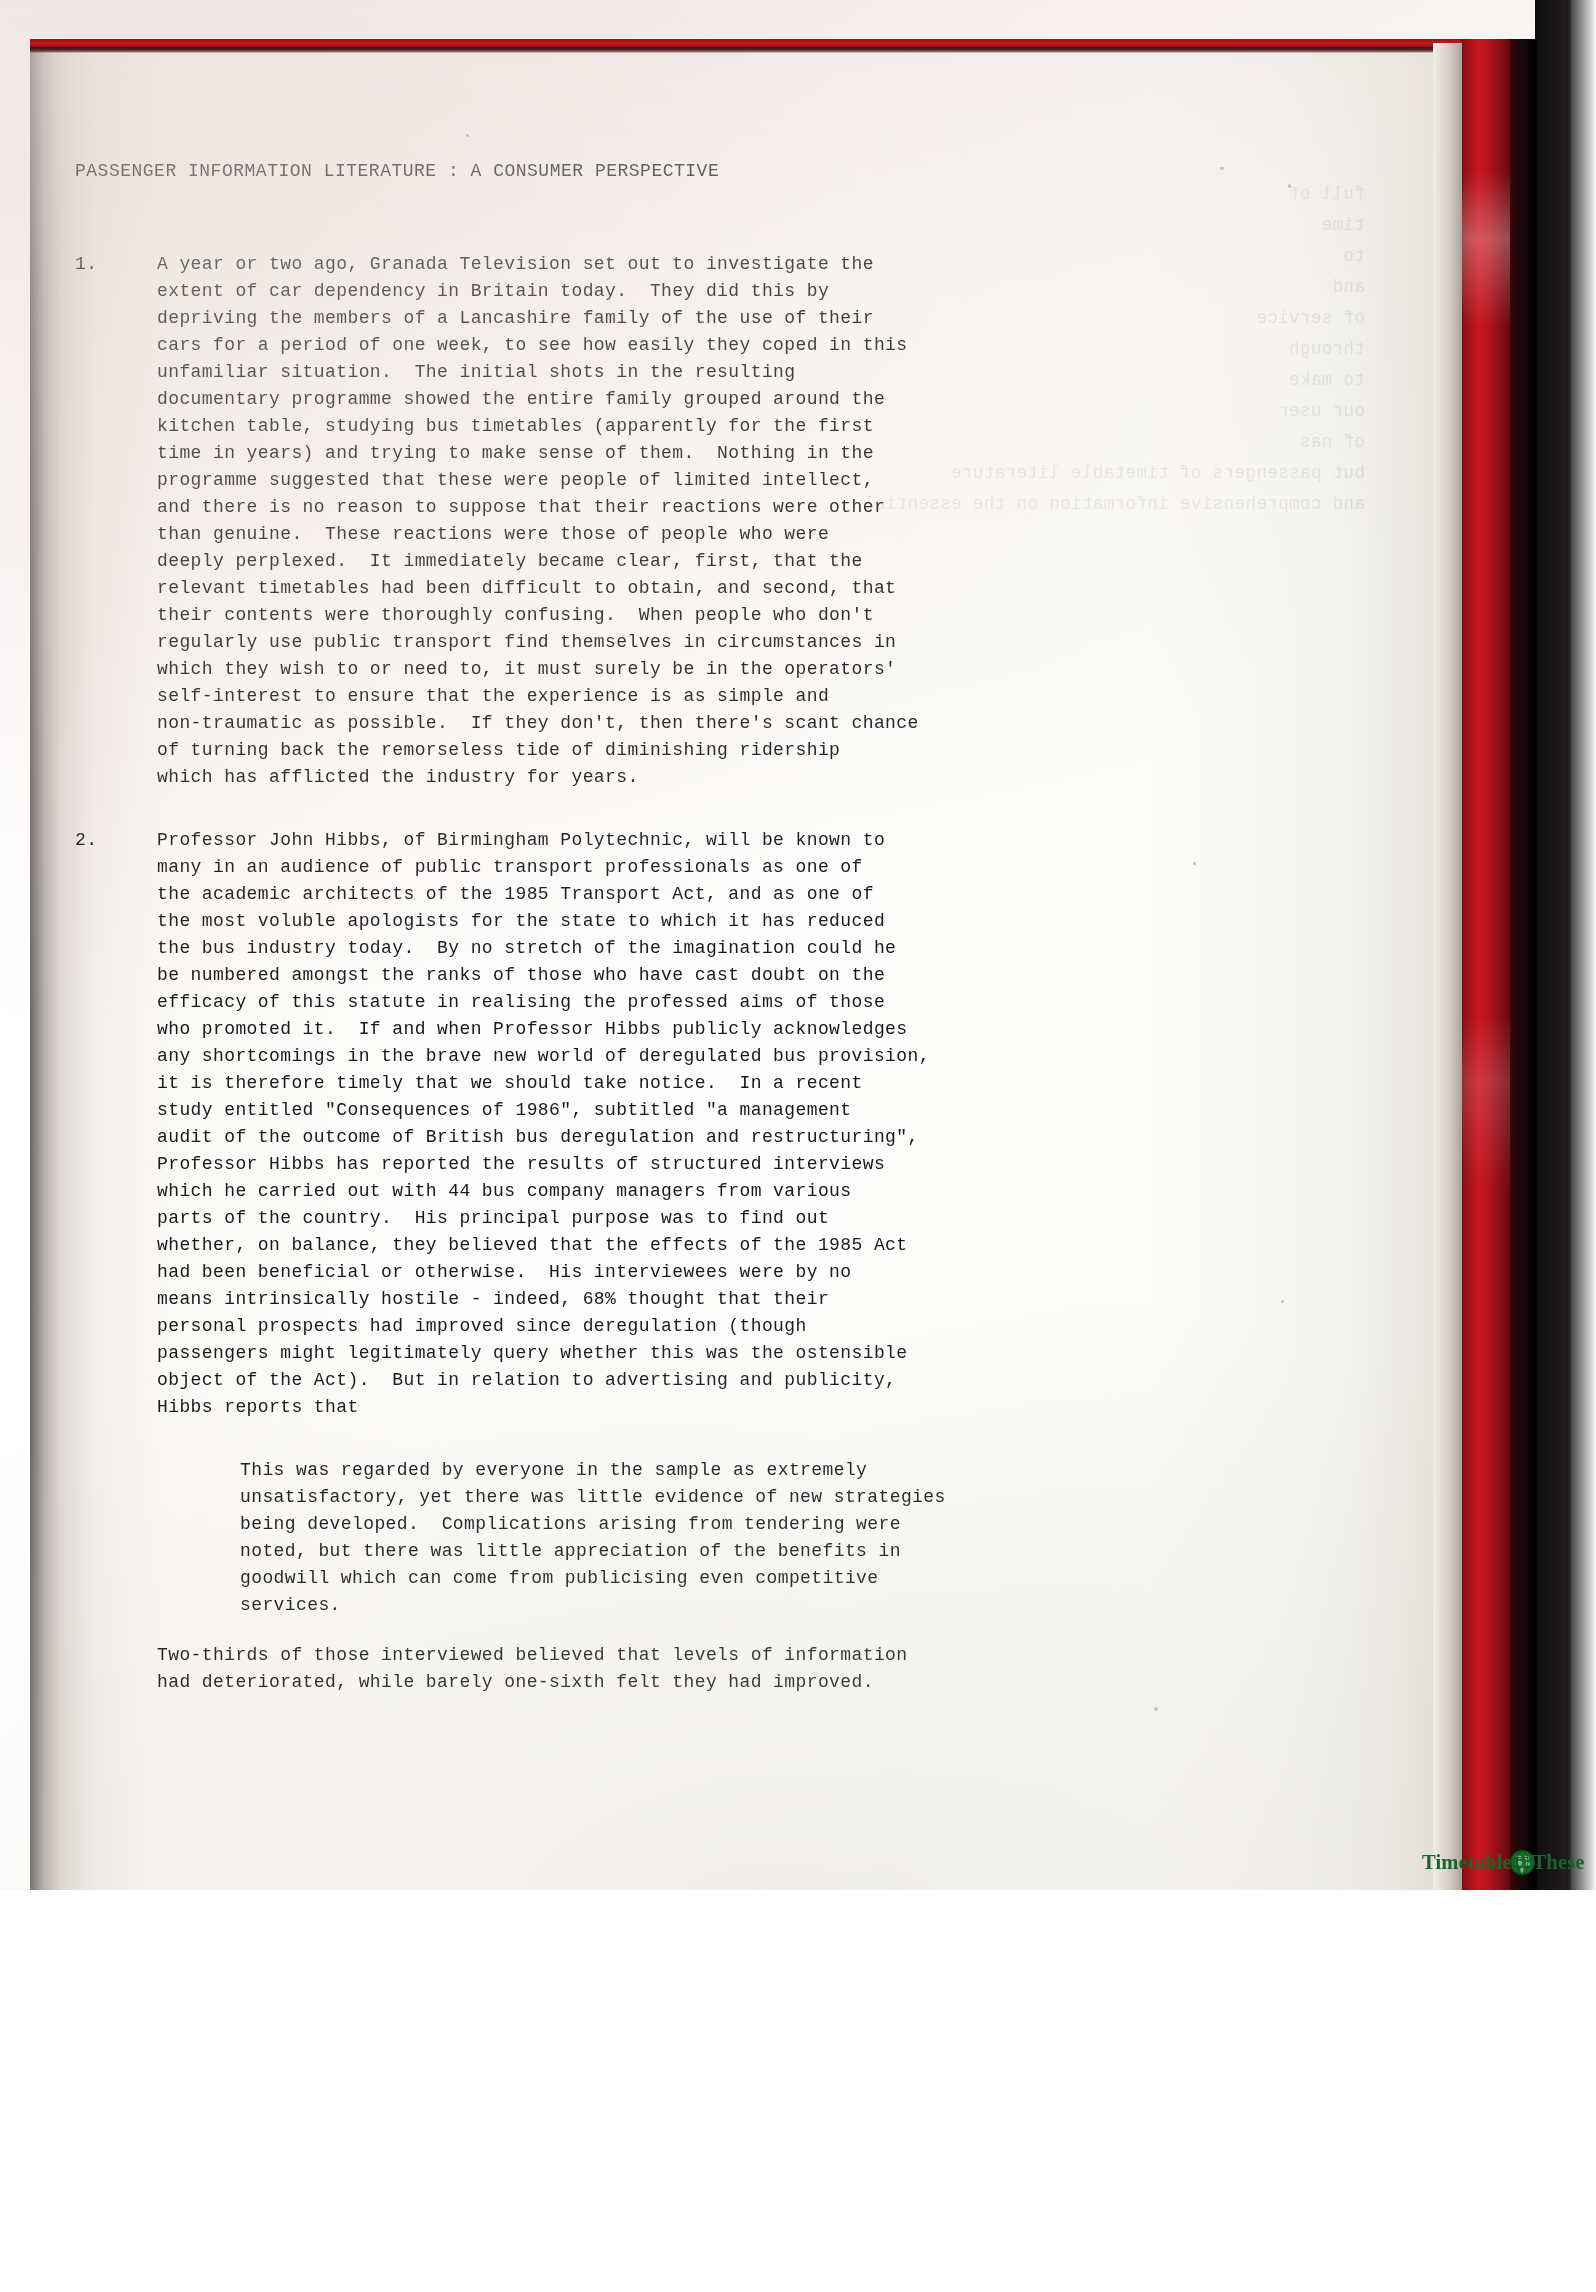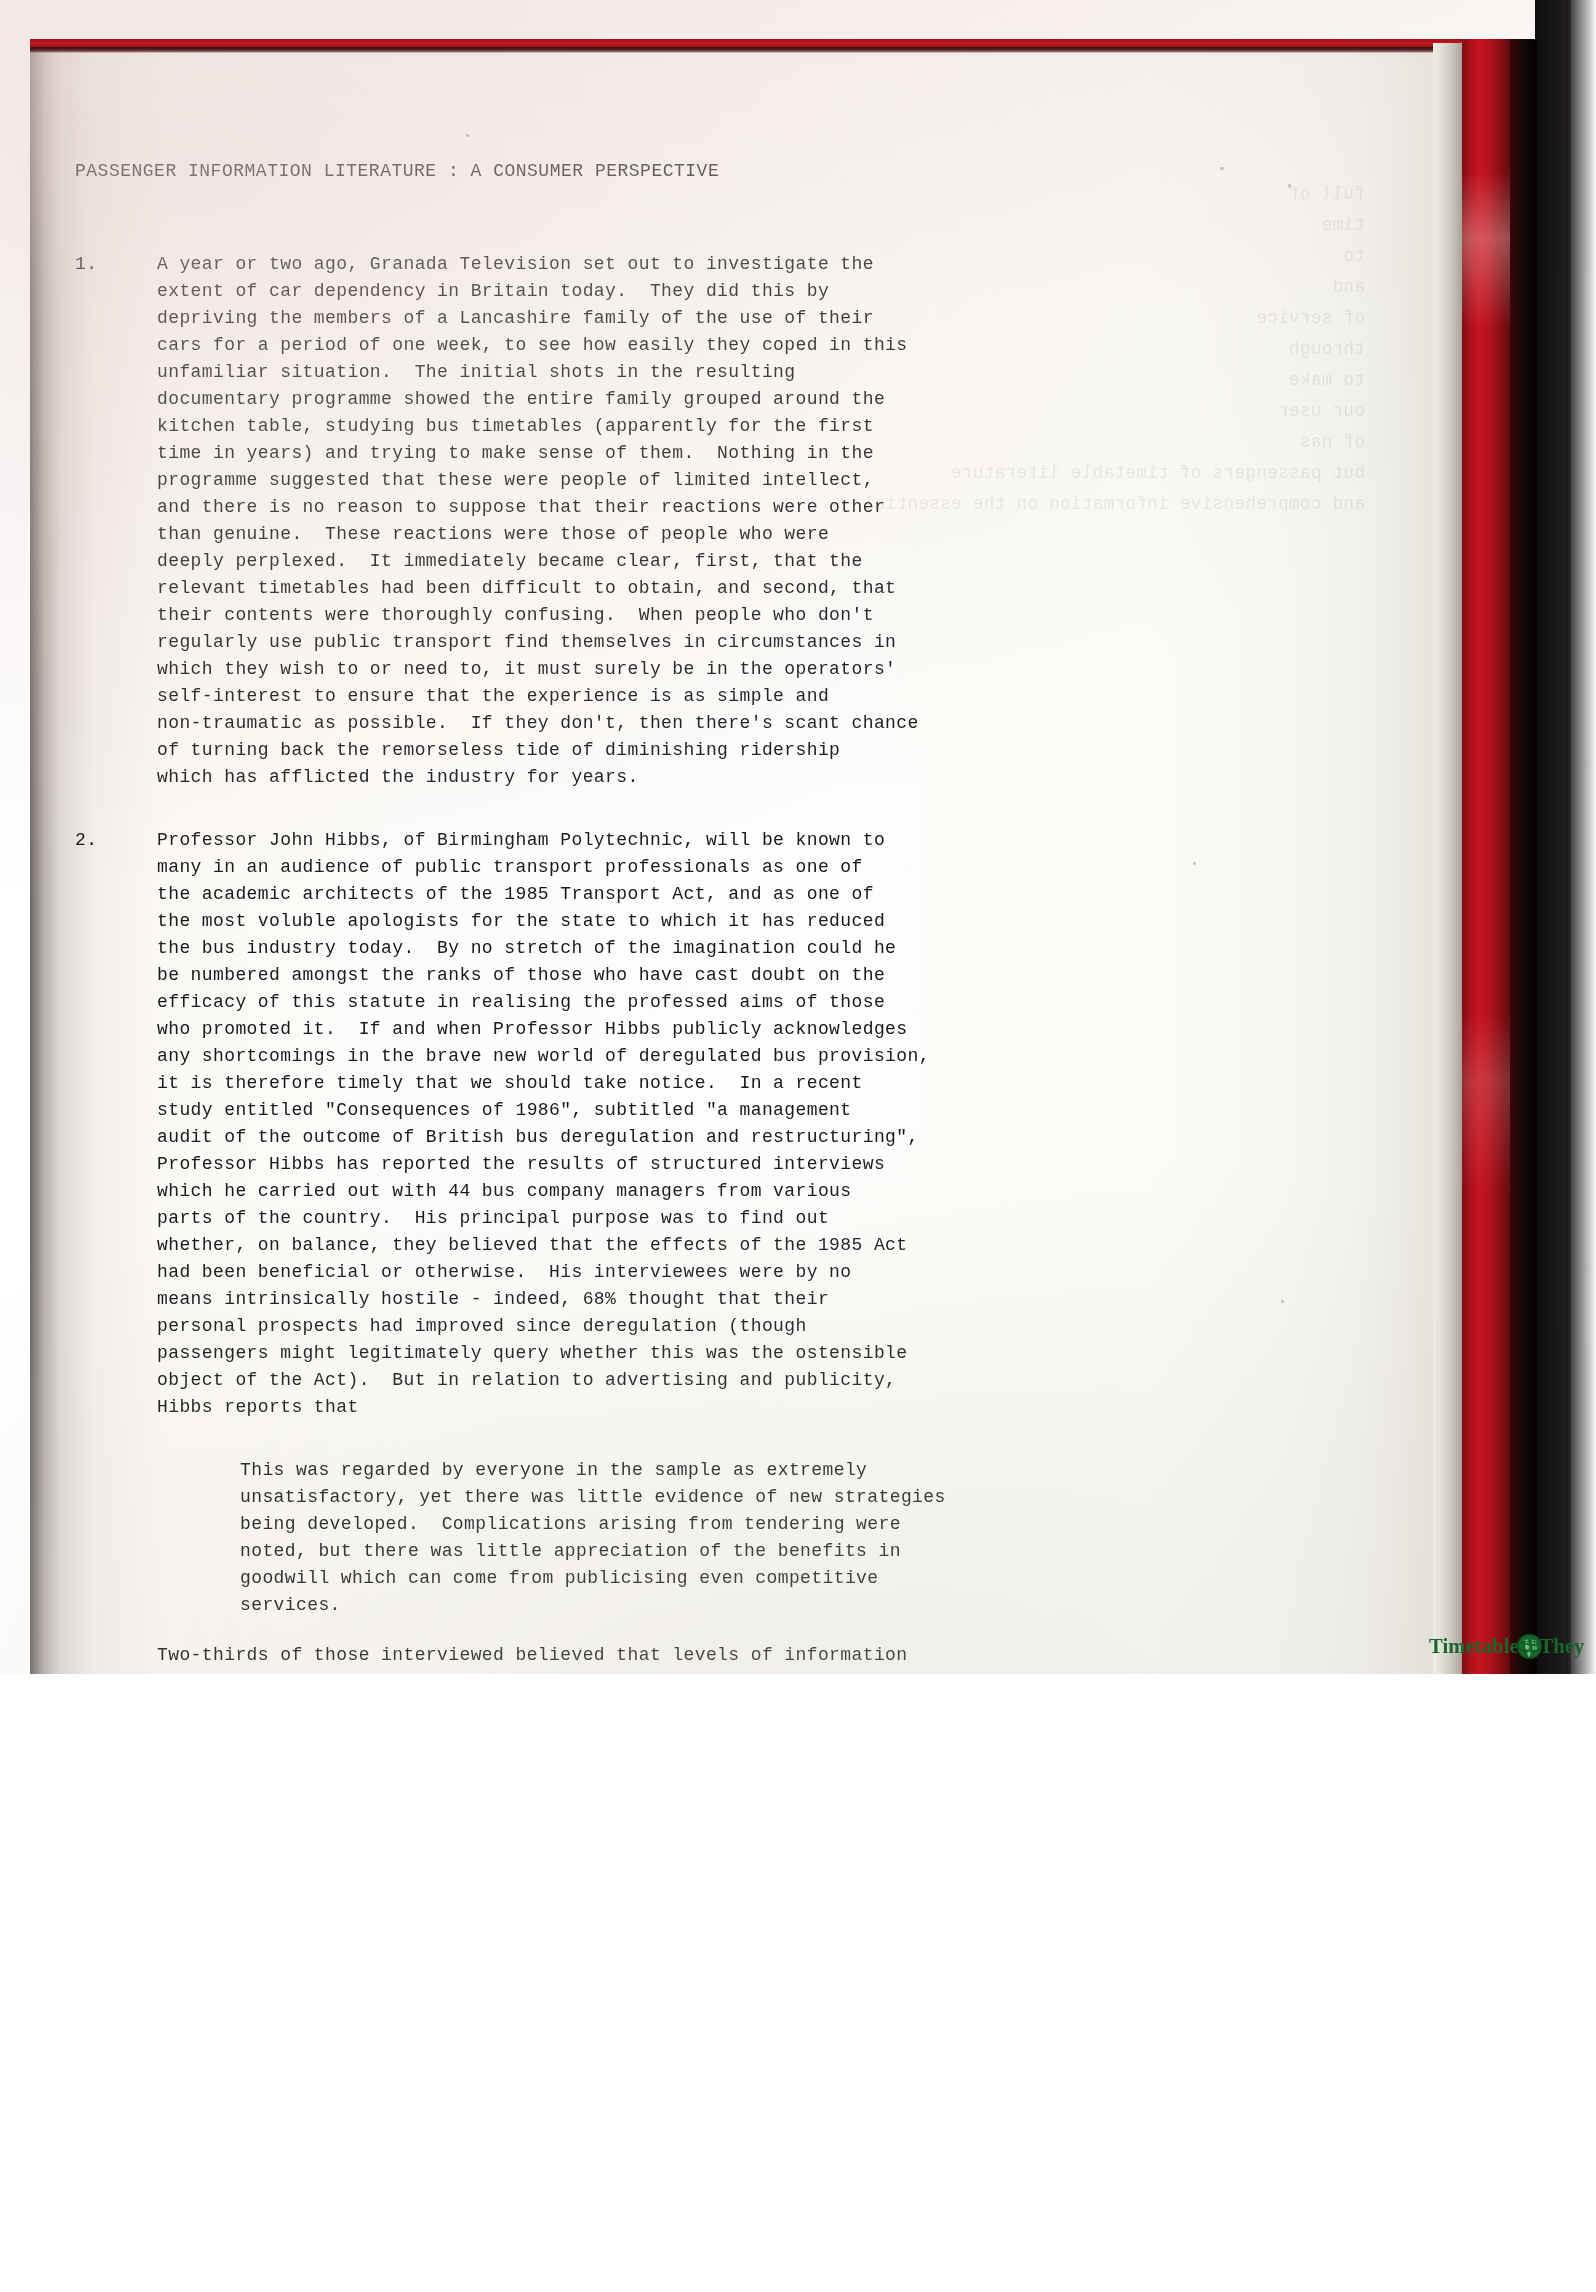--- a/index.html
+++ b/index.html
@@ -6,21 +6,21 @@
 
   html, body {
     width:1597px; height:2293px;
     background:#ffffff;
     font-family:"Liberation Mono", monospace;
     overflow:hidden;
   }
 
   #scan {
     position:relative;
-    width:1597px; height:1674px;
+    width:1597px; height:1890px;
     background:#fdfdfb;
     overflow:hidden;
   }
 
   
   .bed {
     position:absolute; inset:0;
     background:#ffffff;
   }
 
@@ -368,17 +368,17 @@
         <path d="M9 8.5 C11.5 7.2 14 7.8 15 9.4 C15.7 10.6 14.6 11.6 13.4 11.9 C12 12.3 10.6 11.6 10 10.4 Z" fill="#6fc07f"></path>
         <path d="M18.5 8.2 C21 7.6 23.6 8.6 24.4 10.4 C25 11.9 23.8 13 22.4 13.2 C20.6 13.5 19 12.4 18.4 11 Z" fill="#6fc07f"></path>
         <path d="M11.2 14.2 C13.4 13.6 15.2 14.6 15.6 16.2 C16 17.9 14.8 19.2 13.4 19.6 C12 20 10.9 19 10.7 17.6 C10.5 16.3 10.4 15 11.2 14.2 Z" fill="#6fc07f"></path>
         <path d="M14.6 21 C16.2 20.6 17.4 21.6 17.4 23.2 C17.4 25.2 16.2 27.4 14.8 28.6 C13.8 27 13.4 24.8 13.6 22.8 C13.7 21.9 14 21.2 14.6 21 Z" fill="#6fc07f"></path>
         <path d="M20.4 15.4 C22.4 14.8 24.4 15.6 24.8 17.2 C25.2 18.8 24 20.2 22.4 20.4 C20.8 20.6 19.8 19.4 19.8 17.8 C19.8 16.7 19.8 15.7 20.4 15.4 Z" fill="#6fc07f"></path>
 
         <ellipse cx="16" cy="16" rx="14.2" ry="6.2" fill="none" stroke="#0e4a1d" stroke-width="1"></ellipse>
         <ellipse cx="16" cy="16" rx="6.4" ry="14.2" fill="none" stroke="#0e4a1d" stroke-width="1"></ellipse>
       </svg>
     </span>
-    <span class="wm-text">They</span>
+    <span class="wm-text">These</span>
   </div>
 
 </div>
 
 
 </body></html>

